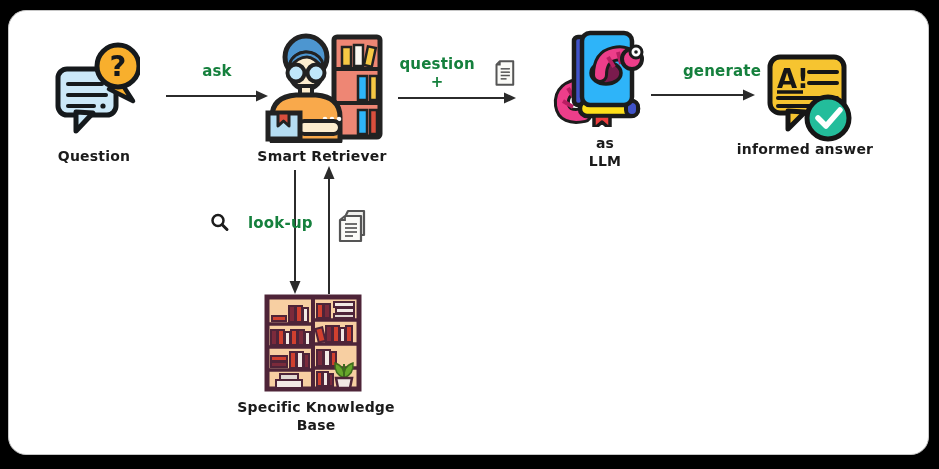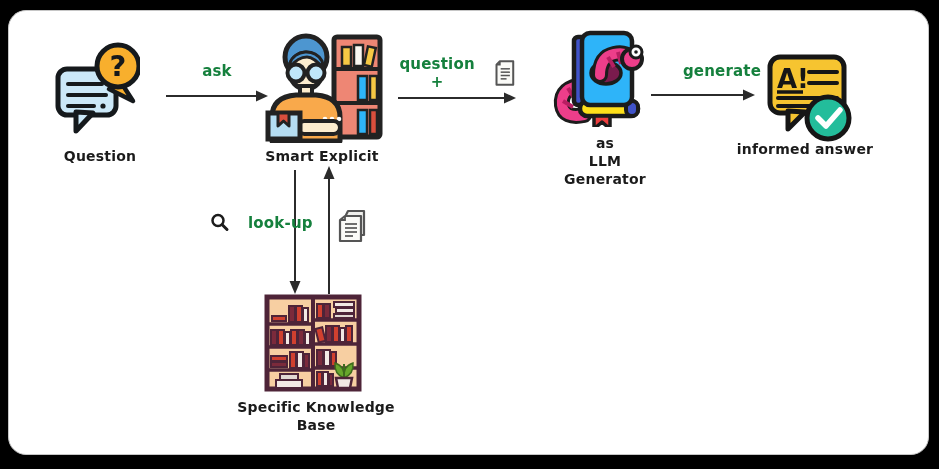--- a/index.html
+++ b/index.html
@@ -37,21 +37,21 @@
   <rect x="6" y="27" width="58" height="46" rx="9" fill="#CBE8F8" stroke="#15191c" stroke-width="5"></rect>
   <path d="M24,70 L24,89 L41,71 Z" fill="#CBE8F8" stroke="#15191c" stroke-width="5" stroke-linejoin="round"></path>
   <line x1="16" y1="42" x2="50" y2="42" stroke="#15191c" stroke-width="4" stroke-linecap="round"></line>
   <line x1="16" y1="53" x2="54" y2="53" stroke="#15191c" stroke-width="4" stroke-linecap="round"></line>
   <line x1="16" y1="64" x2="42" y2="64" stroke="#15191c" stroke-width="4" stroke-linecap="round"></line>
   <circle cx="51" cy="64" r="2.6" fill="#15191c"></circle>
   <path d="M70,42 L81,59 L57,47 Z" fill="#F8AF2D" stroke="#15191c" stroke-width="4.5" stroke-linejoin="round"></path>
   <circle cx="66" cy="24" r="21" fill="#F8AF2D" stroke="#15191c" stroke-width="5"></circle>
   <text x="66" y="34" text-anchor="middle" font-size="29" font-weight="bold" fill="#15191c">?</text>
 </svg>
-<div class="node-label" style="left:44px; top:147px; width:112px;">Question</div>
+<div class="node-label" style="left:38px; top:147px; width:112px;">Question</div>
 
 <div class="edge-label" style="left:166px; top:62px; width:102px;">ask</div>
 <svg class="abs" style="left:166px; top:88px;" width="102" height="16" viewBox="0 0 102 16">
   <line x1="0" y1="8" x2="91" y2="8" stroke="#2b2b2b" stroke-width="2"></line>
   <path d="M90,2.5 L102,8 L90,13.5 Z" fill="#2b2b2b"></path>
 </svg>
 
 <svg class="abs" style="left:262px; top:31px;" width="124" height="112" viewBox="0 0 124 112">
   <rect x="72" y="6" width="46" height="100" rx="3" fill="#EE8674" stroke="#222" stroke-width="5"></rect>
   <rect x="80" y="16" width="9" height="19" fill="#F6C844" stroke="#222" stroke-width="2.5"></rect>
@@ -71,21 +71,21 @@
   <circle cx="34" cy="42" r="8.5" fill="#BFE6F9" stroke="#222" stroke-width="4"></circle>
   <circle cx="54" cy="42" r="8.5" fill="#BFE6F9" stroke="#222" stroke-width="4"></circle>
   <line x1="42.5" y1="41" x2="45.5" y2="41" stroke="#222" stroke-width="4"></line>
   <circle cx="63" cy="88" r="2.3" fill="#fff"></circle>
   <circle cx="70" cy="88" r="2.3" fill="#fff"></circle>
   <circle cx="77" cy="88" r="2.3" fill="#fff"></circle>
   <rect x="36" y="90" width="42" height="13" rx="6.5" fill="#FDEDCE" stroke="#222" stroke-width="4"></rect>
   <rect x="6" y="82" width="32" height="26" fill="#B5DDF2" stroke="#222" stroke-width="5"></rect>
   <path d="M16,82 h11 v13 l-5.5,-5 l-5.5,5 z" fill="#D94F3D" stroke="#222" stroke-width="3" stroke-linejoin="round"></path>
 </svg>
-<div class="node-label" style="left:252px; top:147px; width:140px;">Smart Explicit</div>
+<div class="node-label" style="left:252px; top:147px; width:140px;">Smart Retriever</div>
 
 <div class="edge-label edge-row" style="left:398px; top:55px; width:118px; justify-content:center;">
   <span>question +</span>
   <svg width="26" height="32" viewBox="0 0 26 32">
     <path d="M7,2 H23 V30 H3 V6 Z" fill="#FAFAF7" stroke="#555" stroke-width="2.4" stroke-linejoin="round"></path>
     <path d="M7,2 L7,6 L3,6" fill="none" stroke="#555" stroke-width="2"></path>
     <line x1="8" y1="11" x2="19" y2="11" stroke="#555" stroke-width="1.8"></line>
     <line x1="8" y1="15" x2="19" y2="15" stroke="#555" stroke-width="1.8"></line>
     <line x1="8" y1="19" x2="19" y2="19" stroke="#555" stroke-width="1.8"></line>
     <line x1="8" y1="23" x2="15" y2="23" stroke="#555" stroke-width="1.8"></line>
@@ -111,21 +111,20 @@
   <path d="M52,50 q0,-18 14,-21 q14,-3 17,7" fill="none" stroke="#ED3E8A" stroke-width="10" stroke-linecap="round"></path>
   <line x1="60" y1="32" x2="66" y2="42" stroke="#B81E62" stroke-width="4"></line>
   <line x1="70" y1="27" x2="73" y2="39" stroke="#B81E62" stroke-width="4"></line>
   <circle cx="84" cy="34" r="10" fill="#ED3E8A" stroke="#1c1c1c" stroke-width="4"></circle>
   <circle cx="88" cy="27" r="6" fill="#ffffff" stroke="#1c1c1c" stroke-width="3"></circle>
   <circle cx="88" cy="27" r="1.8" fill="#1c1c1c"></circle>
 </svg>
 <div class="node-label" style="left:550px; top:134px; width:110px;">
   <div>as</div>
   <div>LLM</div>
-  <div>Generator</div>
 </div>
 
 <div class="edge-label" style="left:670px; top:62px; width:104px;">generate</div>
 <svg class="abs" style="left:651px; top:87px;" width="104" height="16" viewBox="0 0 104 16">
   <line x1="0" y1="8" x2="93" y2="8" stroke="#2b2b2b" stroke-width="2"></line>
   <path d="M92,2.5 L104,8 L92,13.5 Z" fill="#2b2b2b"></path>
 </svg>
 
 <svg class="abs" style="left:762px; top:52px;" width="94" height="92" viewBox="0 0 94 92">
   <rect x="8" y="5" width="74" height="56" rx="10" fill="#F6C430" stroke="#161616" stroke-width="5"></rect>

